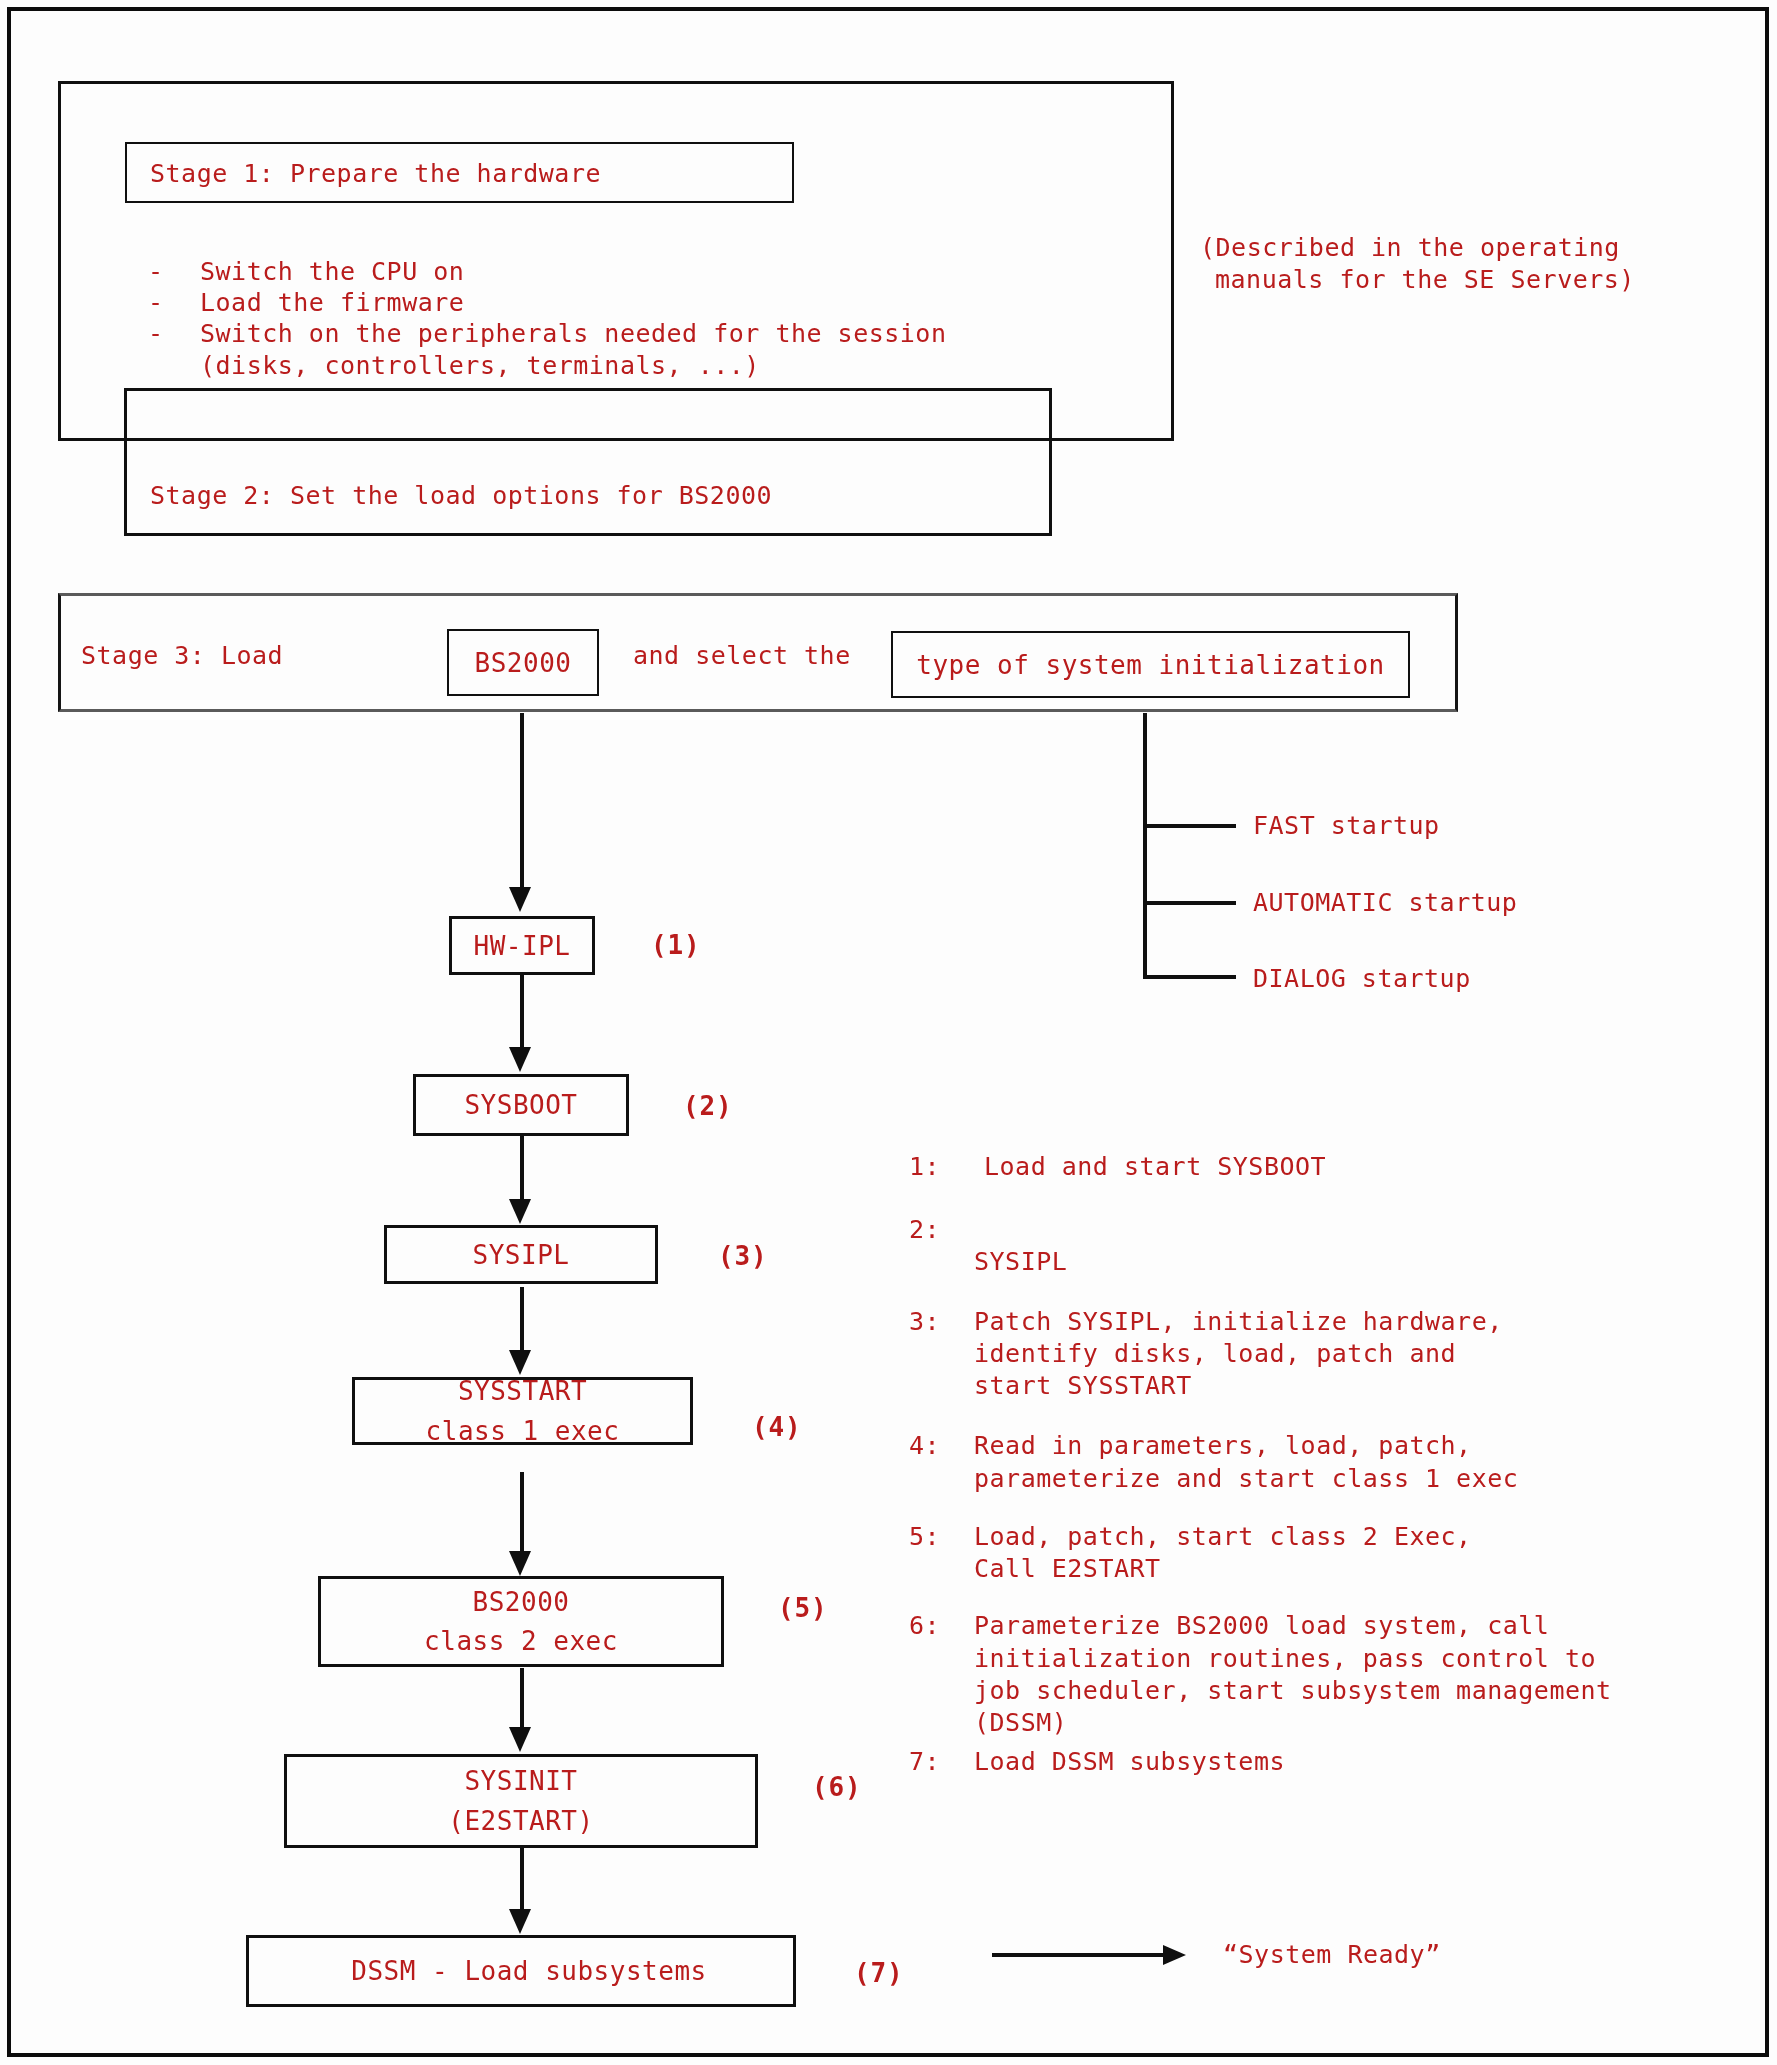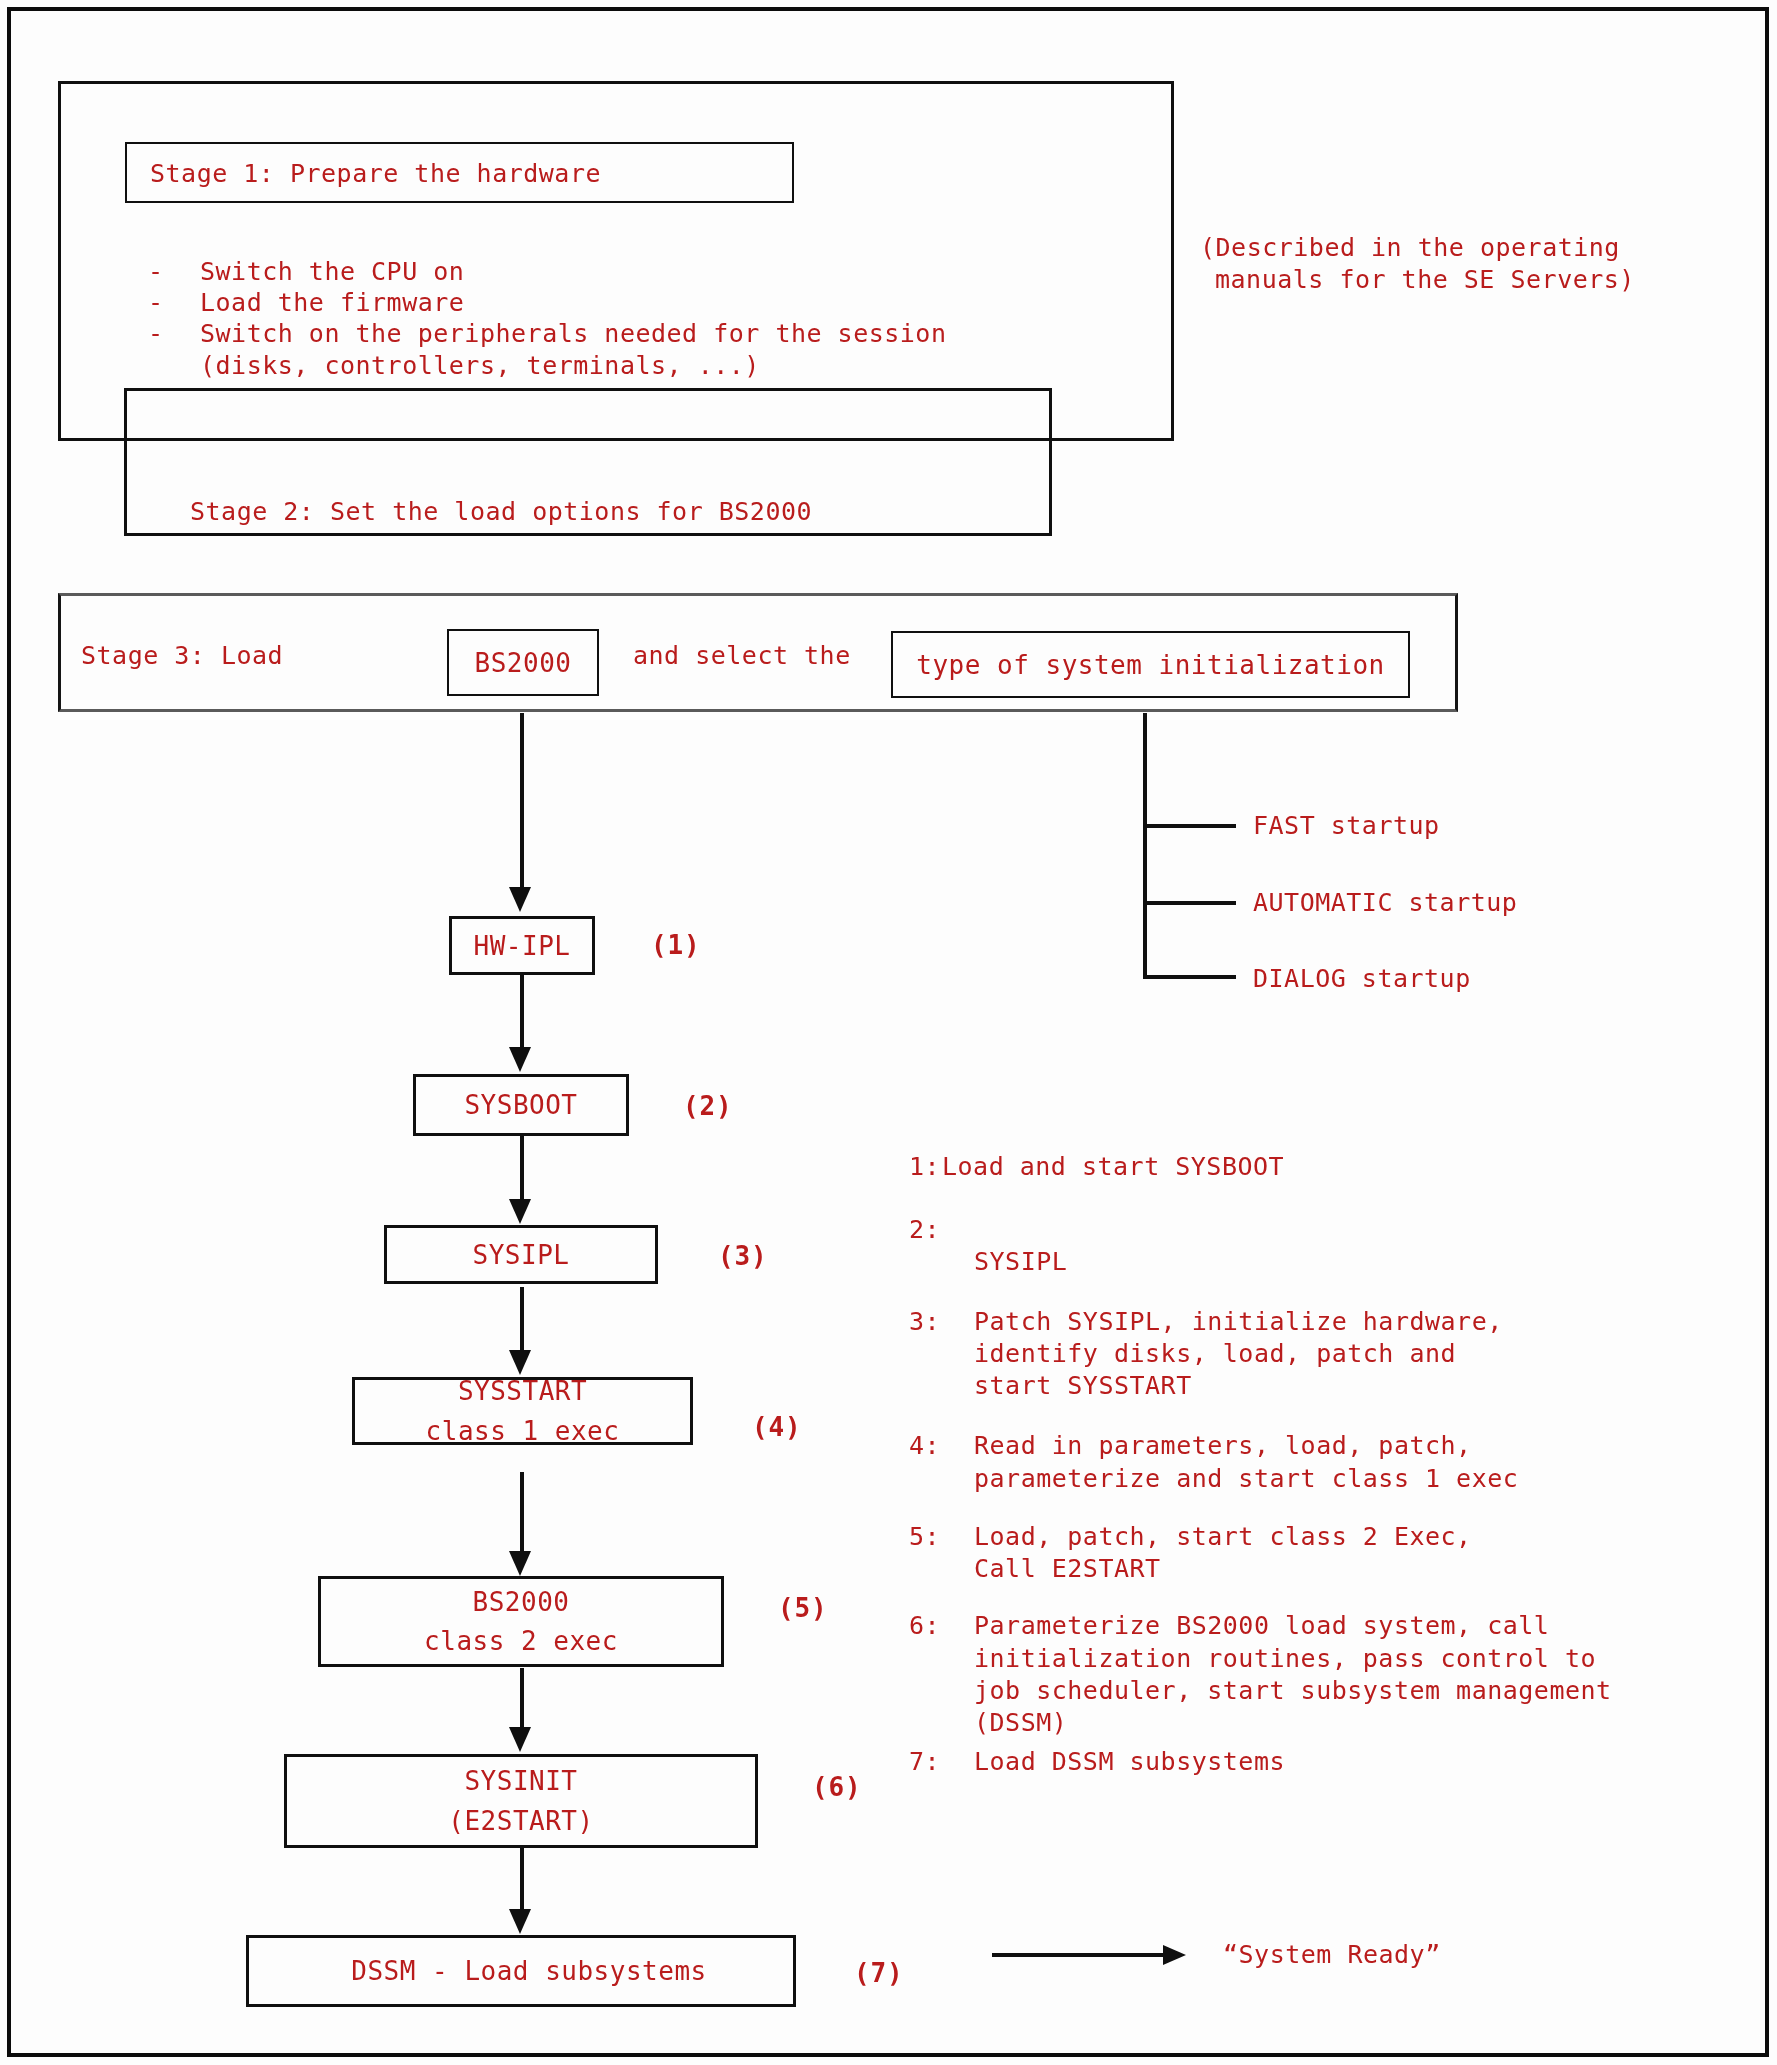--- a/index.html
+++ b/index.html
@@ -63,21 +63,21 @@
 
   <div class="txt" style="left:148px;top:319px;">-</div>
   <div class="txt" style="left:200px;top:319px;">Switch on the peripherals needed for the session</div>
 
   <div class="txt" style="left:200px;top:351px;">(disks, controllers, terminals, ...)</div>
 
   <div class="txt" style="left:1200px;top:233px;">(Described in the operating</div>
   <div class="txt" style="left:1215px;top:265px;">manuals for the SE Servers)</div>
 
   <div class="box" style="left:124px;top:388px;width:928px;height:148px;"></div>
-  <div class="txt" style="left:150px;top:497px;margin-left:40px;">Stage 2: Set the load options for BS2000</div>
+  <div class="txt" style="left:150px;top:481px;">Stage 2: Set the load options for BS2000</div>
 
   <div class="box" id="stage3-box" style="left:58px;top:593px;width:1400px;height:119px;"></div>
   <div class="txt" style="left:81px;top:641px;">Stage 3: Load</div>
 
   <div class="box thin" style="left:447px;top:629px;width:152px;height:67px;">
     <span class="boxlabel">BS2000</span>
   </div>
 
   <div class="txt" style="left:633px;top:641px;">and select the</div>
 
@@ -150,21 +150,21 @@
   <div class="box" style="left:246px;top:1935px;width:550px;height:72px;padding-left:16px;">
     <span class="boxlabel">DSSM - Load subsystems</span>
   </div>
   <div class="stepnum" style="left:854px;top:1958px;">(7)</div>
 
   <div class="hline" style="left:992px;top:1953px;width:171px;"></div>
   <div class="head-right" style="left:1163px;top:1945px;"></div>
   <div class="txt" style="left:1223px;top:1940px;">“System Ready”</div>
 
   <div class="txt" style="left:909px;top:1152px;">1:</div>
-  <div class="txt" style="left:942px;top:1152px;">Load and start SYSBOOT</div>
+  <div class="txt" style="left:984px;top:1152px;">Load and start SYSBOOT</div>
 
   <div class="txt" style="left:909px;top:1215px;">2:</div>
   <div class="txt" style="left:974px;top:1247px;">SYSIPL</div>
 
   <div class="txt" style="left:909px;top:1307px;">3:</div>
   <div class="txt" style="left:974px;top:1307px;">Patch SYSIPL, initialize hardware,</div>
   <div class="txt" style="left:974px;top:1339px;">identify disks, load, patch and</div>
   <div class="txt" style="left:974px;top:1371px;">start SYSSTART</div>
 
   <div class="txt" style="left:909px;top:1431px;">4:</div>

